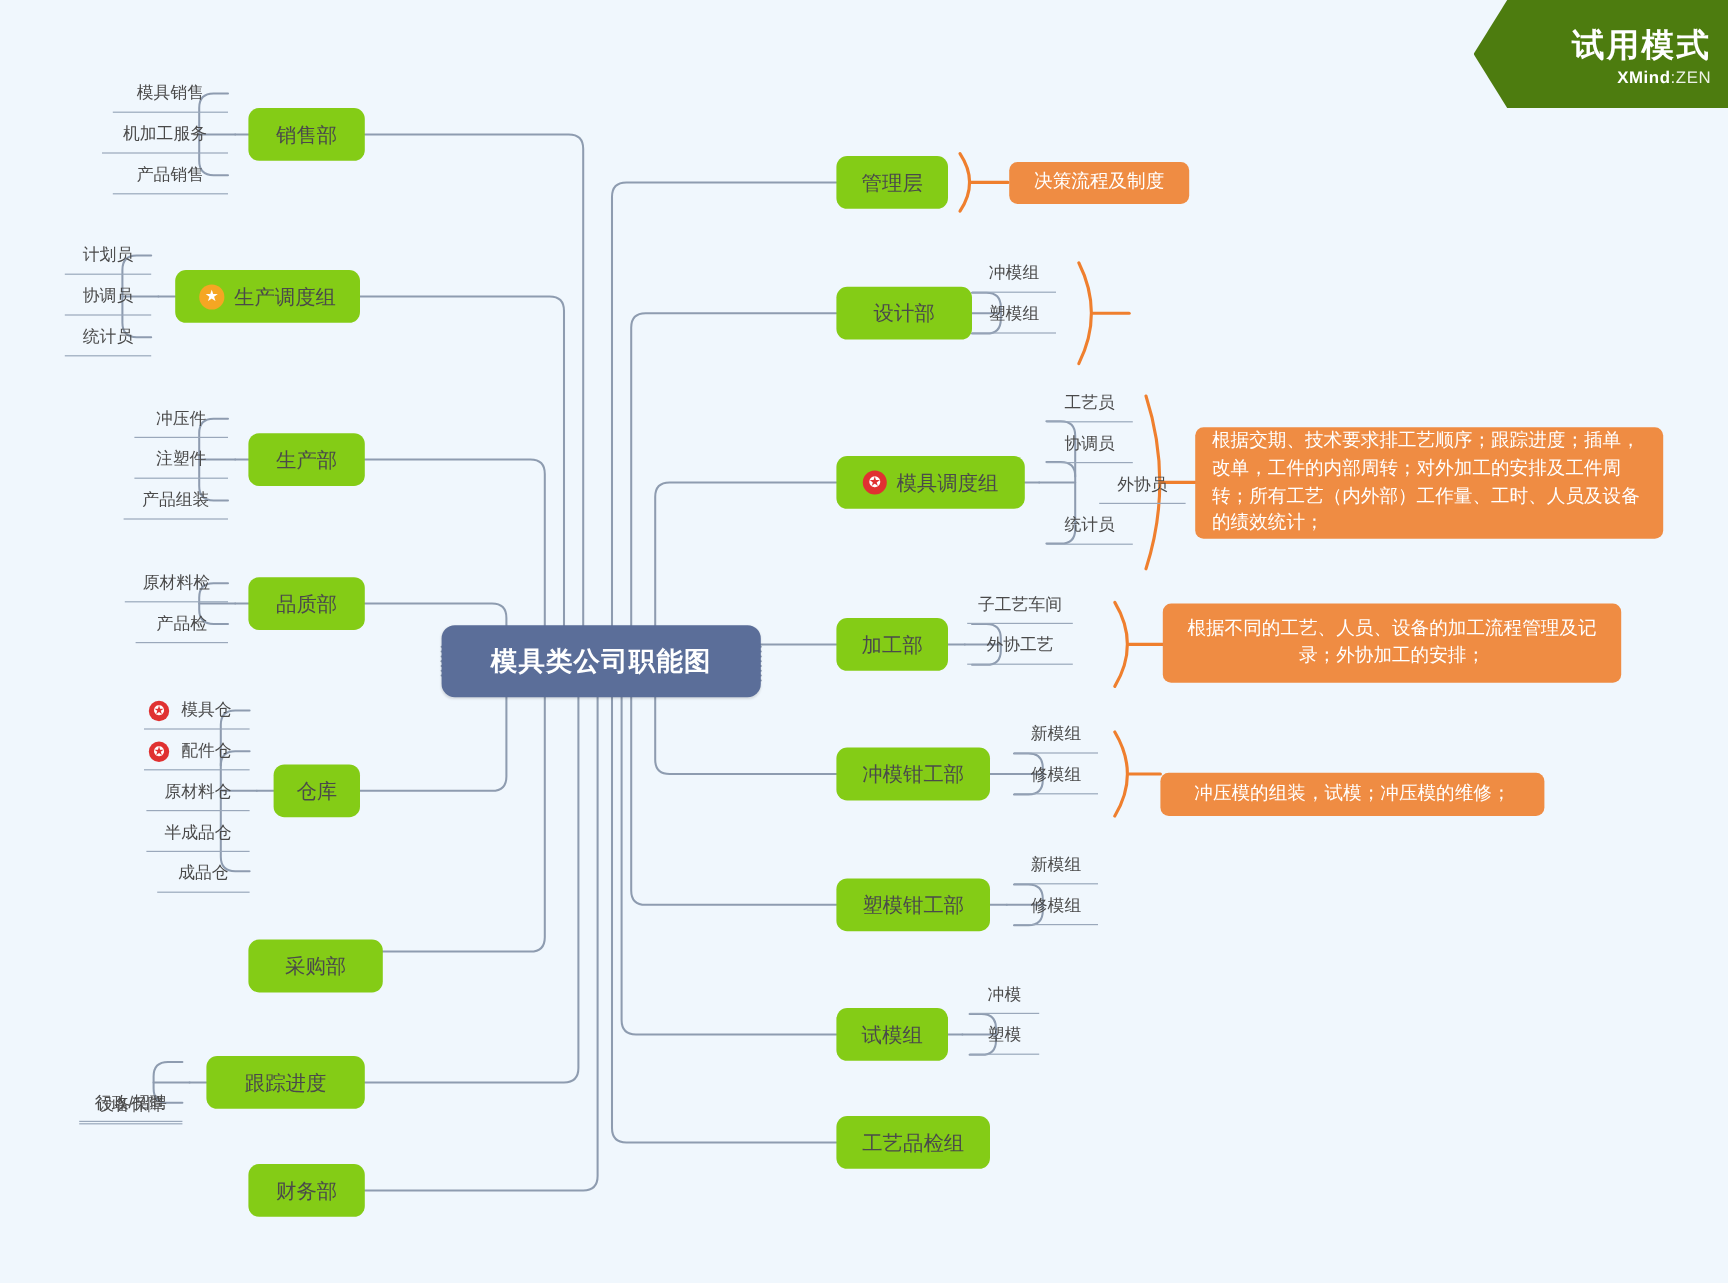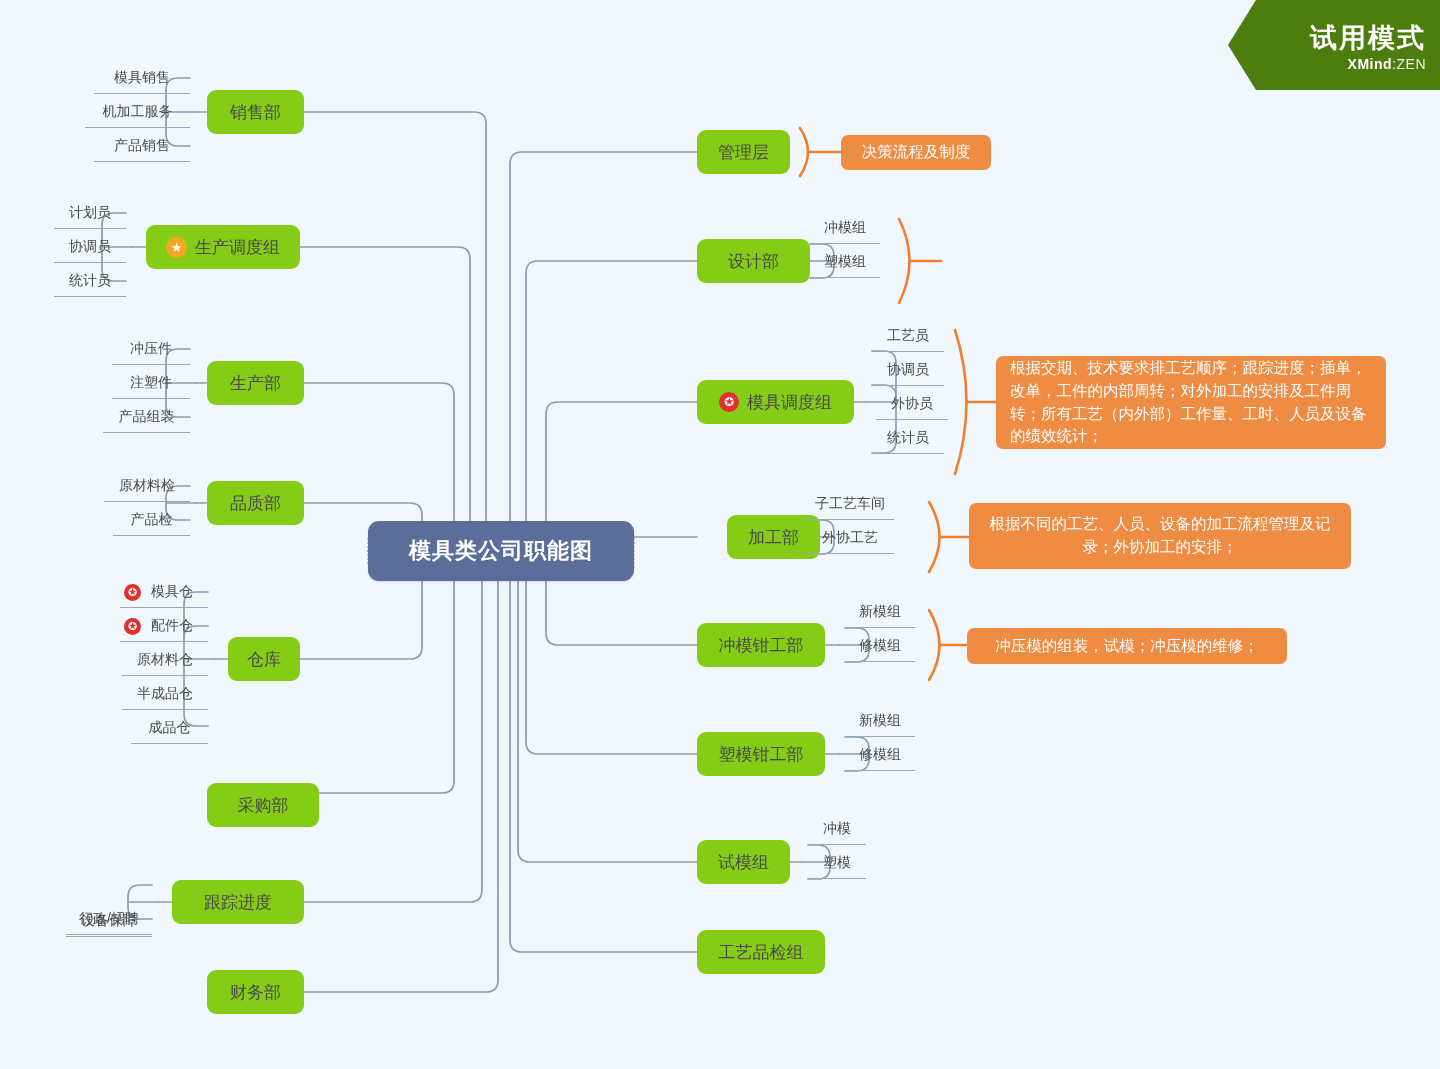--- a/index.html
+++ b/index.html
@@ -313,31 +313,31 @@
   <div class="node dept" style="left:697px;top:380px;width:157px;">
     <span class="star red big">✪</span>
     <span>模具调度组</span>
   </div>
   <div class="leaf" style="left:872px;top:321px;width:72px;">
     <span class="lbl">工艺员</span>
   </div>
   <div class="leaf" style="left:872px;top:355px;width:72px;">
     <span class="lbl">协调员</span>
   </div>
-  <div class="leaf" style="left:876px;top:389px;width:72px;">
+  <div class="leaf" style="left:916px;top:389px;width:72px;">
     <span class="lbl">外协员</span>
   </div>
   <div class="leaf" style="left:872px;top:423px;width:72px;">
     <span class="lbl">统计员</span>
   </div>
   <div class="node callout" style="left:996px;top:340px;width:390px;height:93px;margin-top:16px;">
     <span>根据交期、技术要求排工艺顺序；跟踪进度；插单，改单，工件的内部周转；对外加工的安排及工件周转；所有工艺（内外部）工作量、工时、人员及设备的绩效统计；</span>
   </div>
 
-  <div class="node dept" style="left:697px;top:515px;width:93px;margin-left:30px;">
+  <div class="node dept" style="left:697px;top:515px;width:93px;">
     <span>加工部</span>
   </div>
   <div class="leaf" style="left:806px;top:489px;width:88px;">
     <span class="lbl">子工艺车间</span>
   </div>
   <div class="leaf" style="left:806px;top:523px;width:88px;">
     <span class="lbl">外协工艺</span>
   </div>
   <div class="node callout ctr" style="left:969px;top:503px;width:382px;height:66px;">
     <span>根据不同的工艺、人员、设备的加工流程管理及记录；外协加工的安排；</span>
@@ -345,21 +345,21 @@
 
   <div class="node dept" style="left:697px;top:623px;width:128px;">
     <span>冲模钳工部</span>
   </div>
   <div class="leaf" style="left:845px;top:597px;width:70px;">
     <span class="lbl">新模组</span>
   </div>
   <div class="leaf" style="left:845px;top:631px;width:70px;">
     <span class="lbl">修模组</span>
   </div>
-  <div class="node callout ctr" style="left:967px;top:628px;width:320px;height:36px;">
+  <div class="node callout ctr" style="left:967px;top:644px;width:320px;height:36px;">
     <span>冲压模的组装，试模；冲压模的维修；</span>
   </div>
 
   <div class="node dept" style="left:697px;top:732px;width:128px;">
     <span>塑模钳工部</span>
   </div>
   <div class="leaf" style="left:845px;top:706px;width:70px;">
     <span class="lbl">新模组</span>
   </div>
   <div class="leaf" style="left:845px;top:740px;width:70px;">

